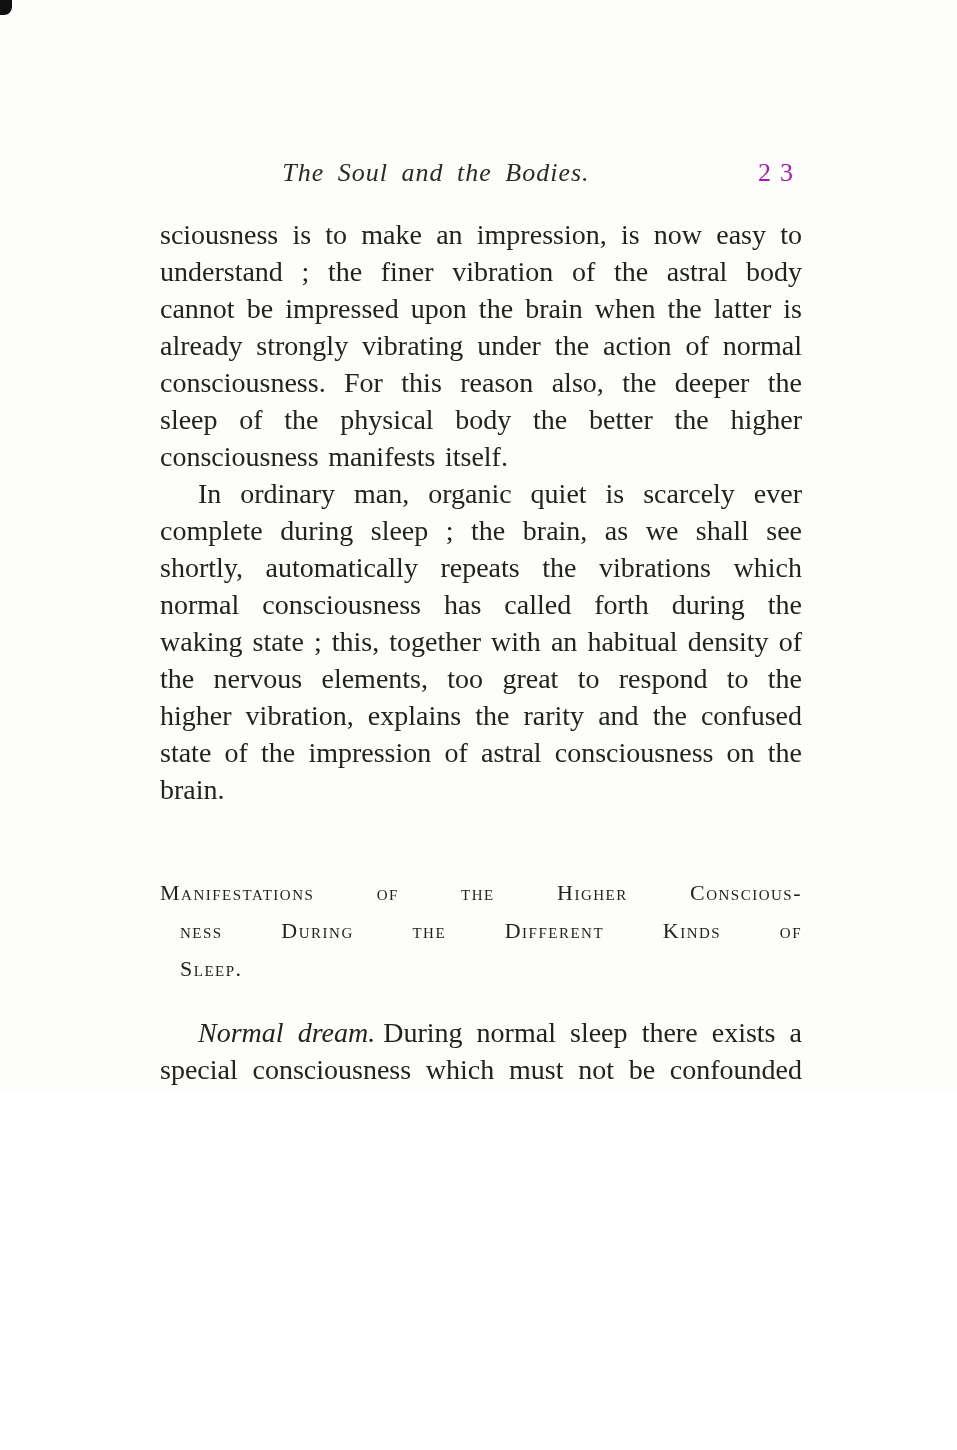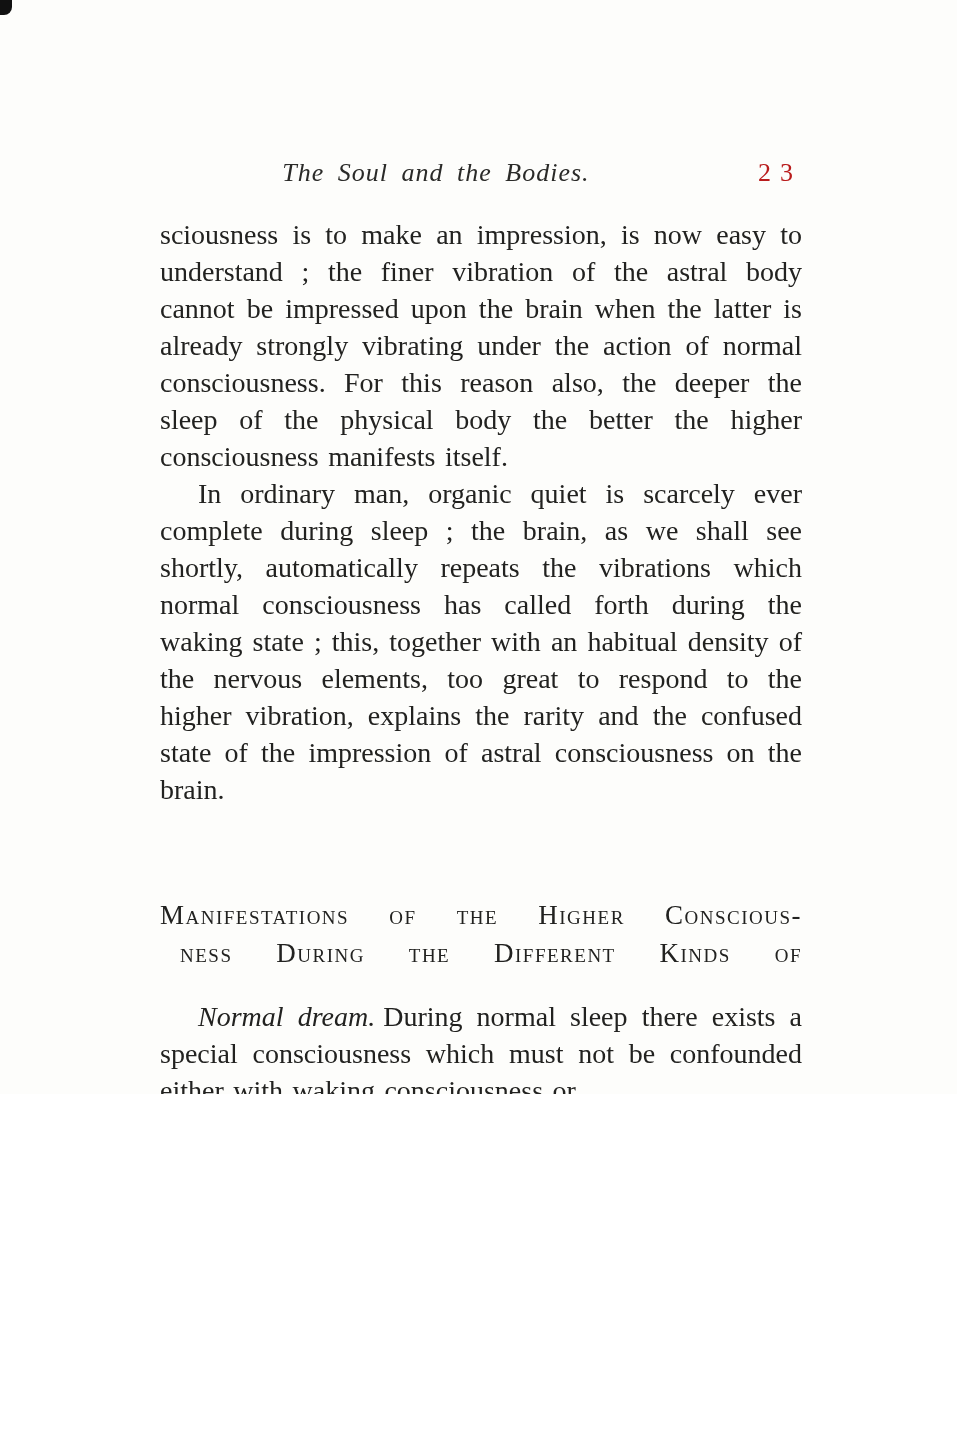--- a/index.html
+++ b/index.html
@@ -50,36 +50,36 @@
     letter-spacing: 1px;
     color: #2a2a28;
     white-space: nowrap;
   }
   .page-number {
     position: absolute;
     right: 0;
     top: 0;
     font-size: 26px;
     letter-spacing: 9px;
-    color: #b91c1c;
+    color: #a21caf;
   }
 
   .bodytext p {
     margin: 0;
     font-size: 28px;
     line-height: 37px;
     text-align: justify;
     word-spacing: 2.5px;
   }
   .bodytext p.indent { text-indent: 38px; }
 
   .section-heading {
-    margin-top: 88px;
+    margin-top: 66px;
     margin-bottom: 26px;
-    font-size: 27px;
+    font-size: 22px;
     line-height: 38px;
     font-variant: small-caps;
     letter-spacing: 1.5px;
     word-spacing: 8px;
     color: #26262  4;
   }
   .section-heading .hline { display: block; }
   .section-heading .just {
     text-align: justify;
     text-align-last: justify;
@@ -108,20 +108,21 @@
     <div class="bodytext">
 
       <p>sciousness is to make an impression, is now easy to understand ; the finer vibration of the astral body cannot be impressed upon the brain when the latter is already strongly vibrating under the action of normal consciousness.  For this reason also, the deeper the sleep of the physical body the better the higher consciousness manifests itself.</p>
 
       <p class="indent">In ordinary man, organic quiet is scarcely ever complete during sleep ; the brain, as we shall see shortly, automatically repeats the vibrations which normal consciousness has called forth during the waking state ; this, together with an habitual density of the nervous elements, too great to respond to the higher vibration, explains the rarity and the confused state of the impression of astral consciousness on the brain.</p>
 
 
       <div class="section-heading">
         <span class="hline just">Manifestations of the Higher Conscious-</span>
         <span class="hline just hindent">ness During the Different Kinds of</span>
+        <span class="hline hindent">Sleep.</span>
       </div>
 
       <p class="indent">
         <span class="lead-italic">Normal dream.</span><span>During normal sleep there exists a special consciousness which must not be confounded either with waking consciousness or</span>
       </p>
 
     </div>
 
   </div>
 

